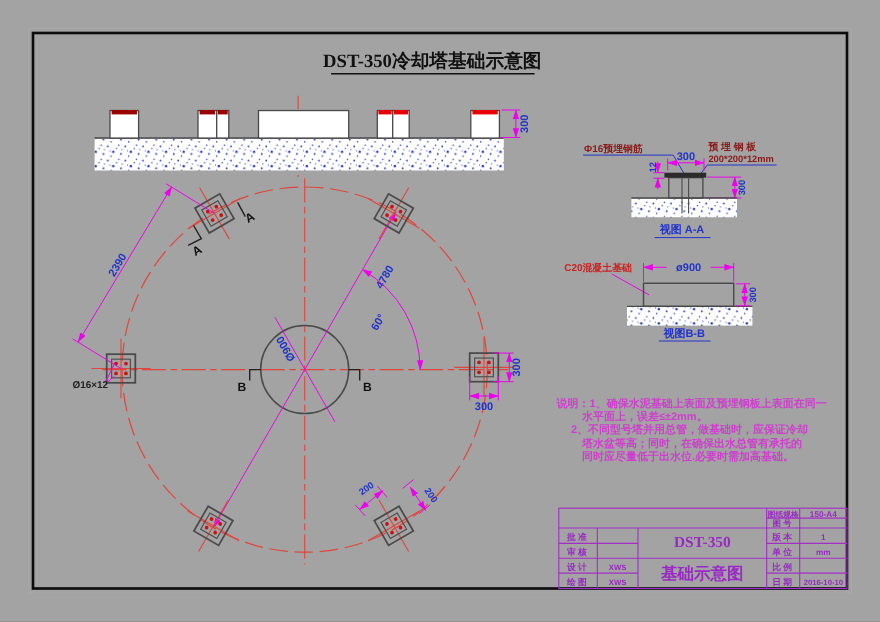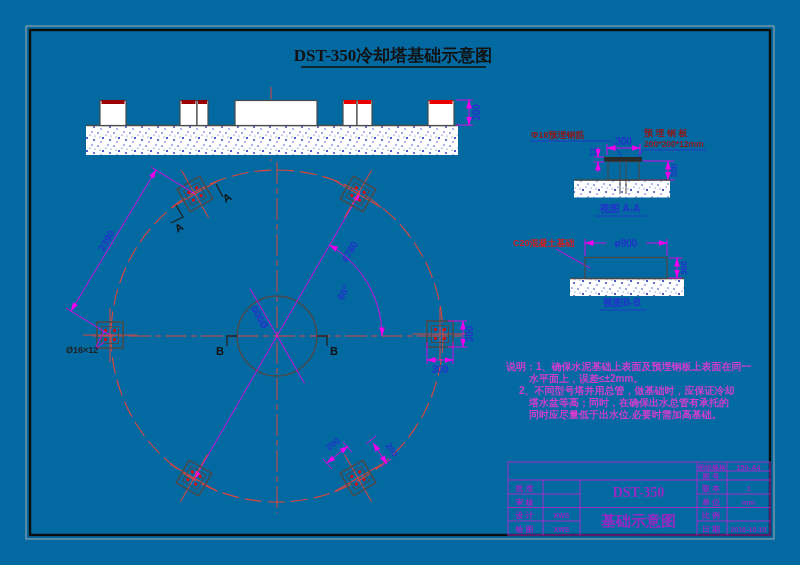--- a/index.html
+++ b/index.html
@@ -1,16 +1,16 @@
 <!DOCTYPE html>
 <html><head>
 <meta charset="utf-8">
 <style>
   html,body{margin:0;padding:0;background:#888;}
-  .page{position:relative;width:800px;height:565px;background:#0369a1;overflow:hidden;text-align:center;}
+  .page{position:relative;width:800px;height:565px;background:#a3a3a3;overflow:hidden;text-align:center;}
   svg{display:block;}
   text{font-family:"Liberation Sans", sans-serif;}
   .frame-outer{fill:none;stroke:#a8a8a8;stroke-width:1;}
   .frame-inner{fill:none;stroke:#0d0d0d;stroke-width:2.4;}
   .titleT{fill:#111;font-family:"Liberation Serif", serif;font-weight:bold;font-size:17px;}
   .ol{stroke:#4a4a4a;fill:#fff;}
   .oln{stroke:#4a4a4a;fill:none;}
   .cl{stroke:#e0463c;stroke-width:1;fill:none;}
   .cldash{stroke:#e0463c;stroke-width:1;fill:none;stroke-dasharray:22 4 6 4;}
   .circdash{stroke:#e0463c;stroke-width:1.1;fill:none;stroke-dasharray:17 6;}

